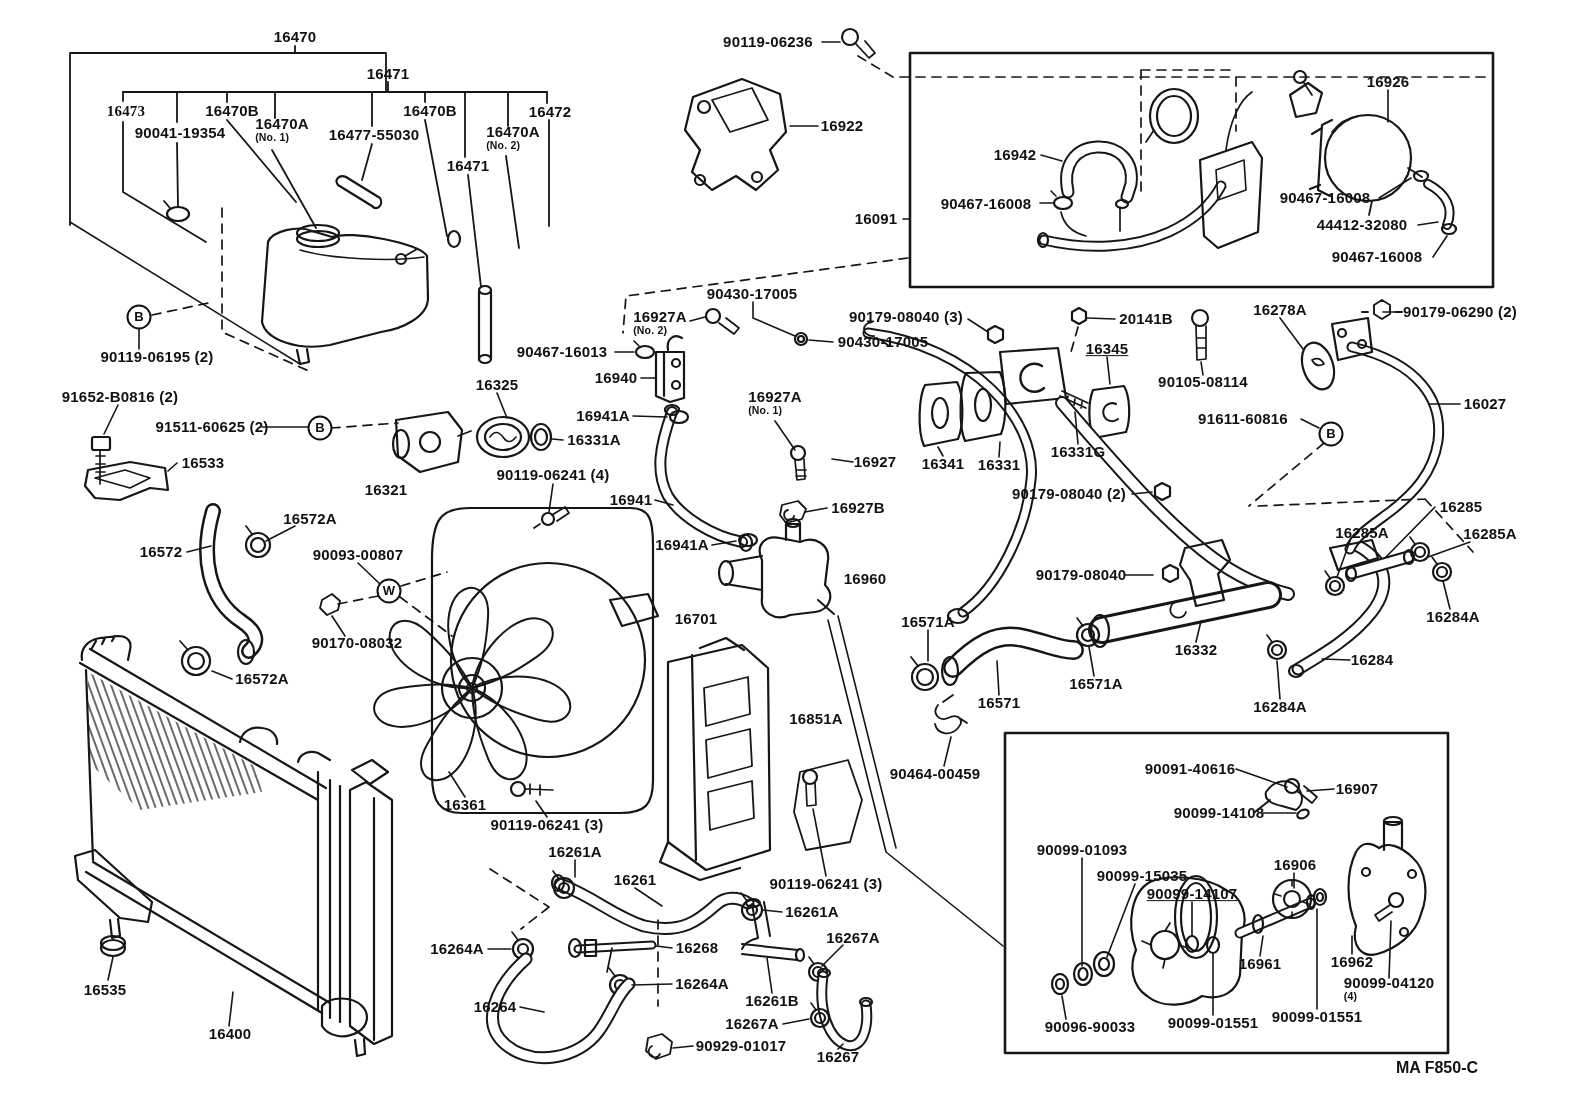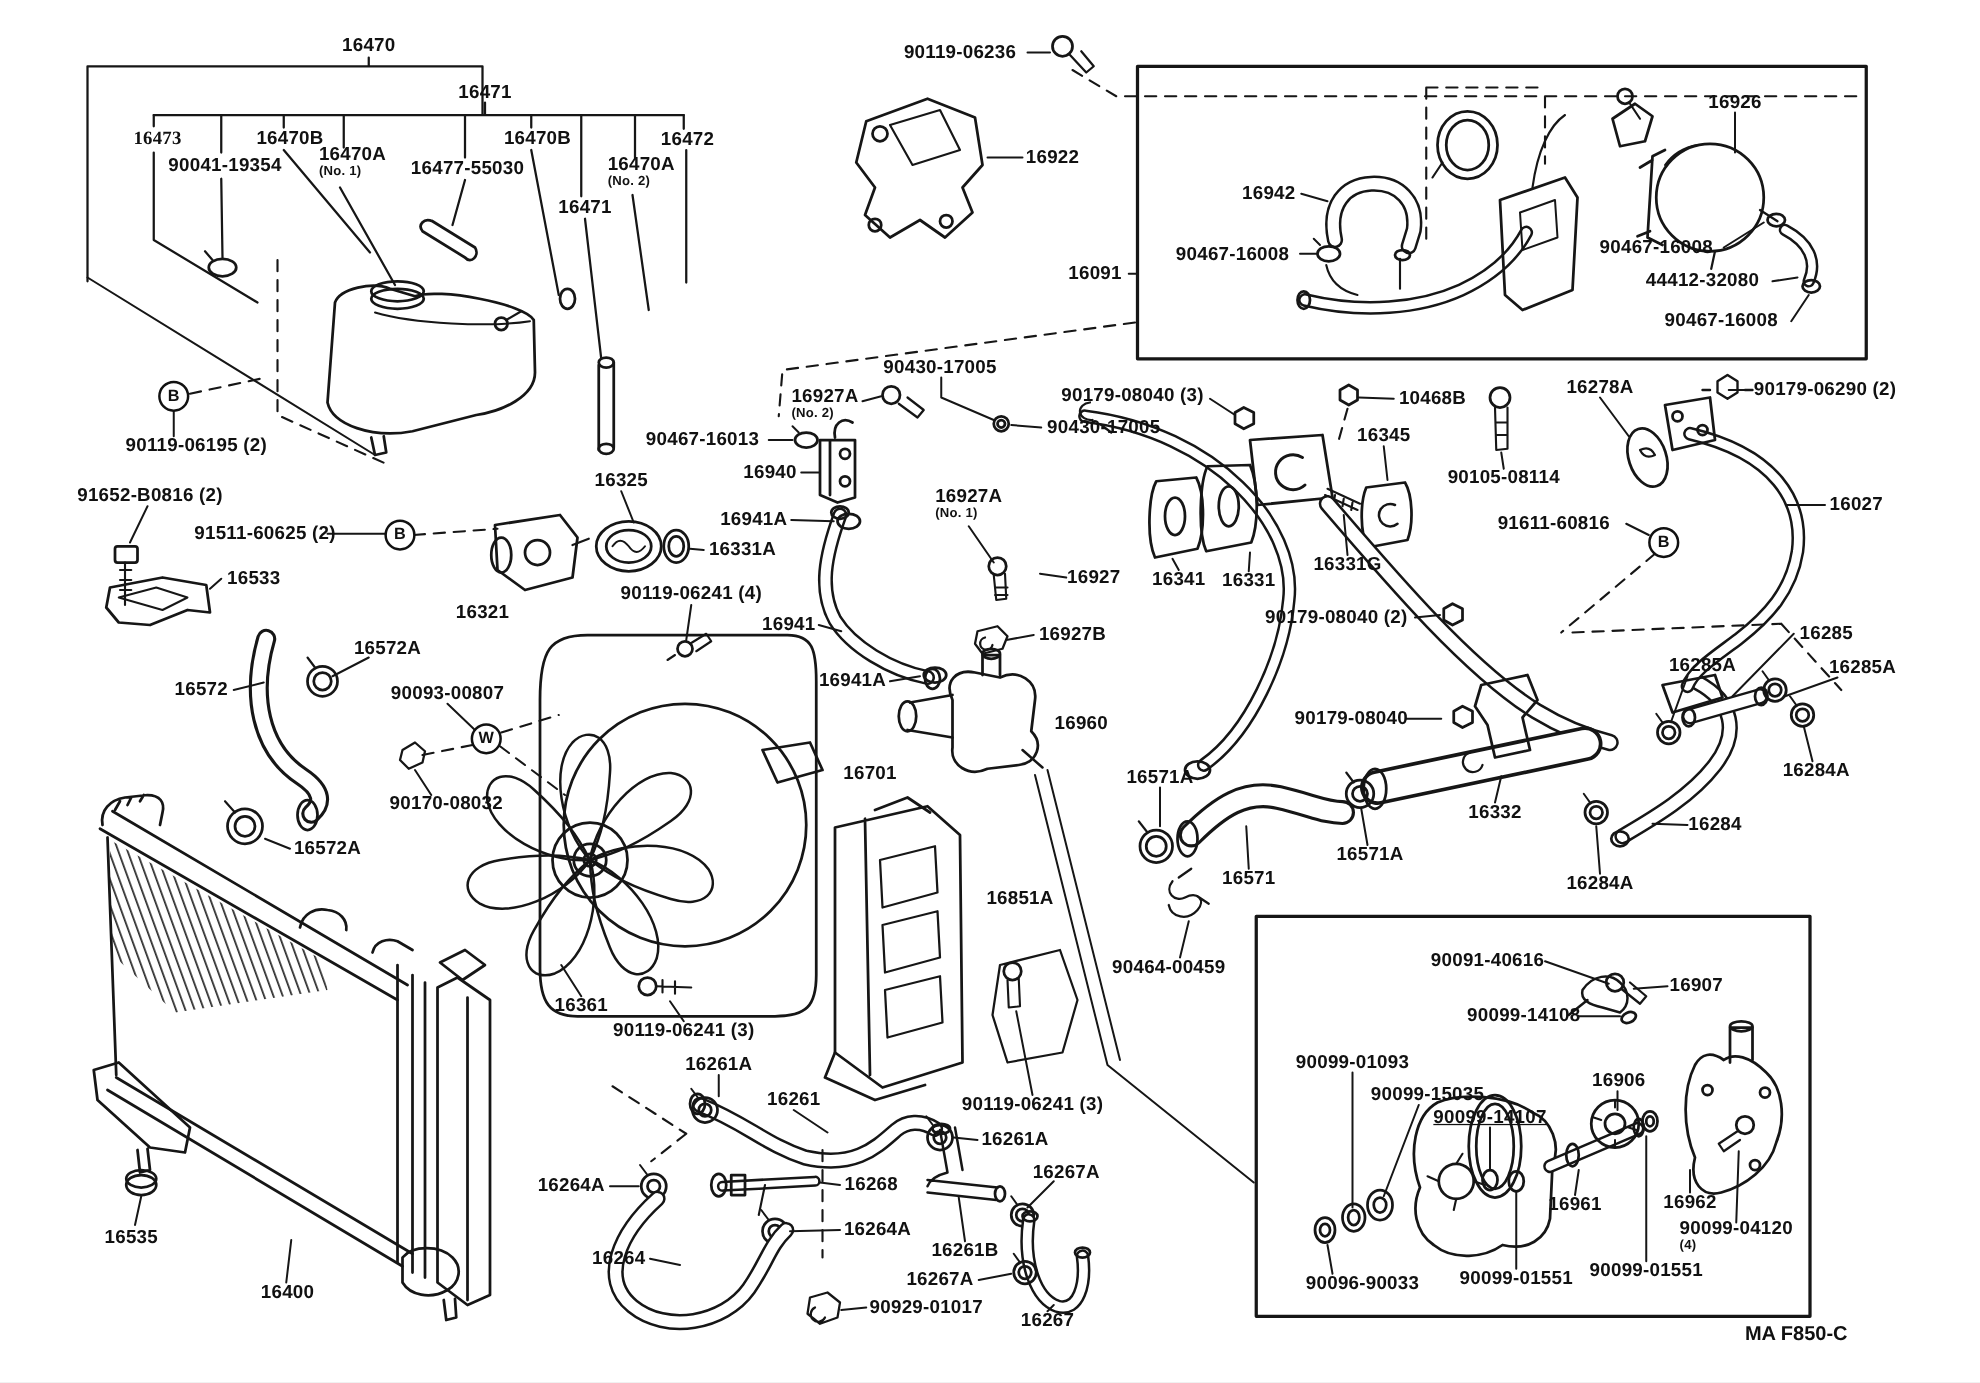--- a/index.html
+++ b/index.html
@@ -408,22 +408,22 @@
       <div class="lbl" style="left: 986px; top: 204px;">90467-16008</div>
       <div class="lbl" style="left: 1388px; top: 82px;">16926</div>
       <div class="lbl" style="left: 1325px; top: 198px;">90467-16008</div>
       <div class="lbl" style="left: 1362px; top: 225px;">44412-32080</div>
       <div class="lbl" style="left: 1377px; top: 257px;">90467-16008</div>
       <div class="lbl" style="left: 157px; top: 357px;">90119-06195 (2)</div>
       <div class="lbl" style="left: 752px; top: 294px;">90430-17005</div>
       <div class="lbl" style="left: 660px; top: 323px;">16927A<div class="sub">(No. 2)</div></div>
       <div class="lbl" style="left: 906px; top: 317px;">90179-08040 (3)</div>
       <div class="lbl" style="left: 883px; top: 342px;">90430-17005</div>
-      <div class="lbl" style="left: 1146px; top: 319px;">10468B</div>
-      <div class="lbl" style="left: 1107px; top: 349px;">16345</div>
+      <div class="lbl" style="left: 1146px; top: 319px;">20141B</div>
+      <div class="lbl" style="left: 1107px; top: 349px; text-decoration: underline;">16345</div>
       <div class="lbl" style="left: 1280px; top: 310px;">16278A</div>
       <div class="lbl" style="left: 1460px; top: 312px;">90179-06290 (2)</div>
       <div class="lbl" style="left: 562px; top: 352px;">90467-16013</div>
       <div class="lbl" style="left: 616px; top: 378px;">16940</div>
       <div class="lbl" style="left: 1203px; top: 382px;">90105-08114</div>
       <div class="lbl" style="left: 120px; top: 397px;">91652-B0816 (2)</div>
       <div class="lbl" style="left: 212px; top: 427px;">91511-60625 (2)</div>
       <div class="lbl" style="left: 603px; top: 416px;">16941A</div>
       <div class="lbl" style="left: 775px; top: 403px;">16927A<div class="sub">(No. 1)</div></div>
       <div class="lbl" style="left: 497px; top: 385px;">16325</div>

